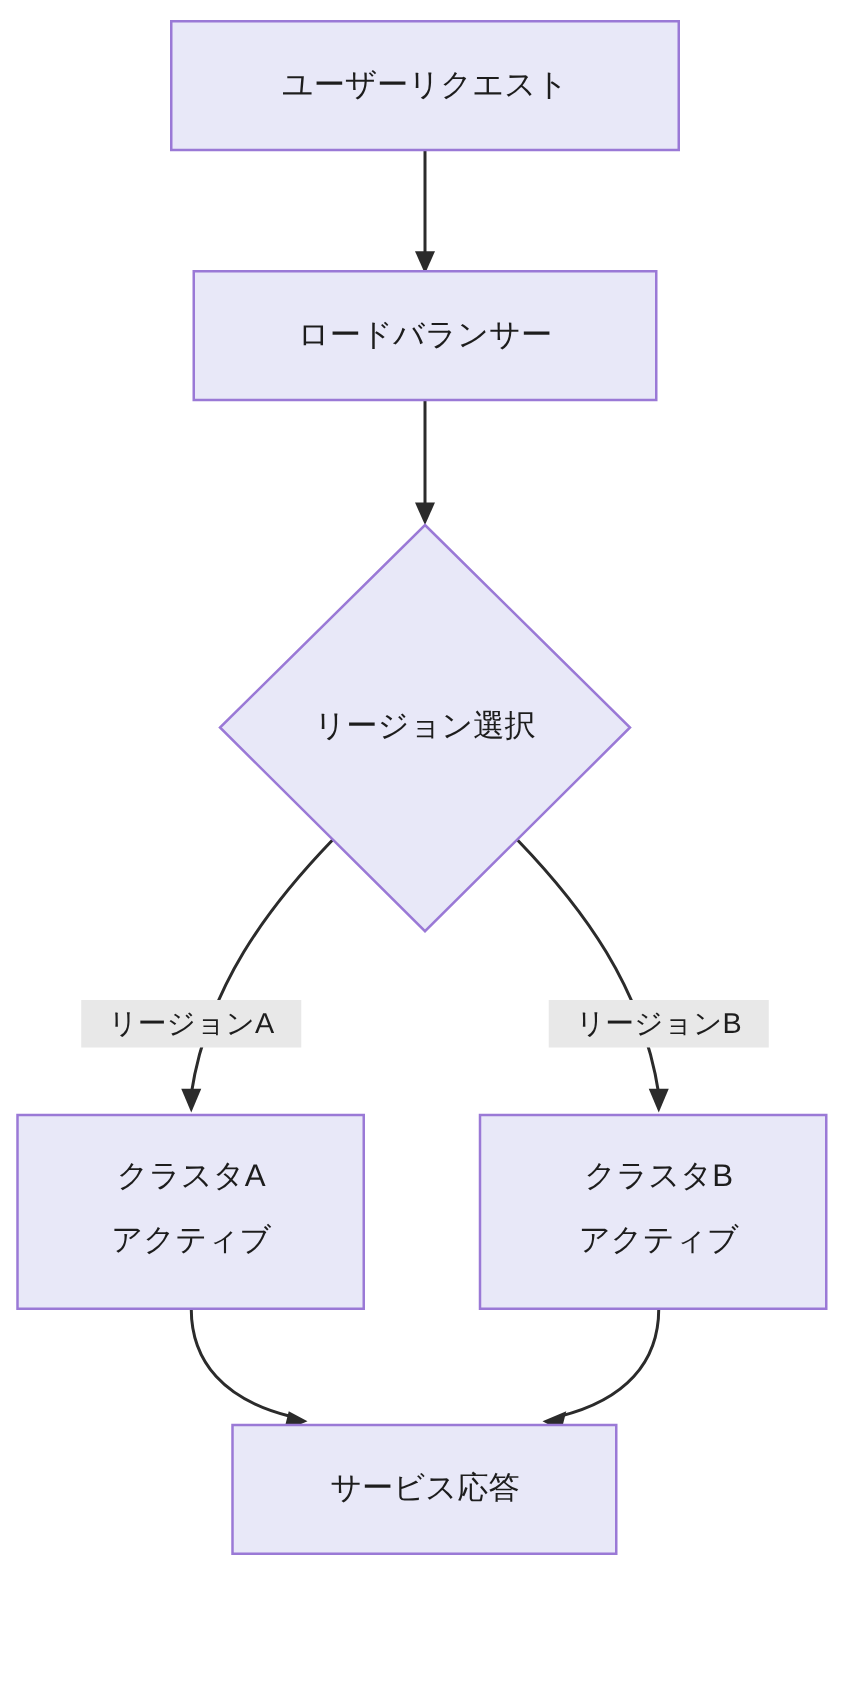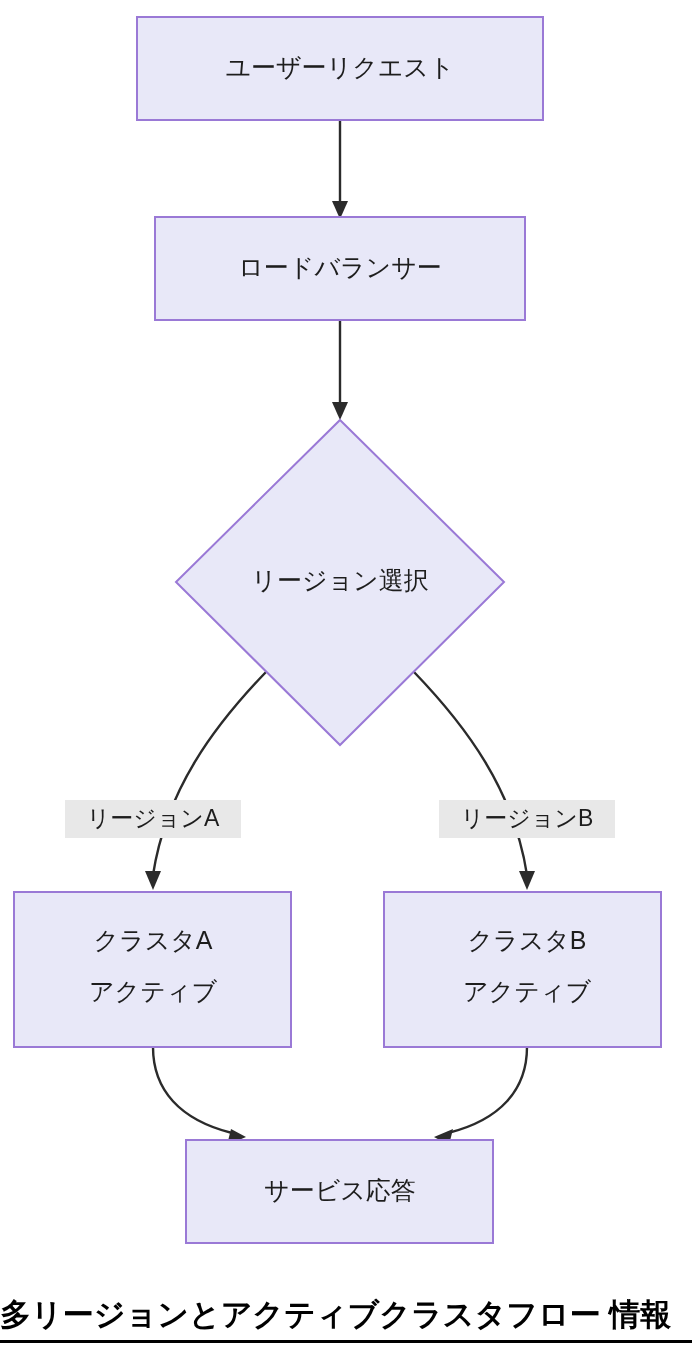--- a/index.html
+++ b/index.html
@@ -160,17 +160,14 @@
       <text class="node-label" x="527" y="993">アクティブ</text>
     </g>
 
     <g>
       <rect class="node-shape" x="186" y="1140" width="307" height="103"></rect>
       <text class="node-label" x="340" y="1192">サービス応答</text>
     </g>
 
   </svg>
 
-  <div id="caption-bar">
-    <div id="caption-text">多リージョンとアクティブクラスタフロー 情報</div>
-  </div>
 
 </div>
 
 </body></html>

